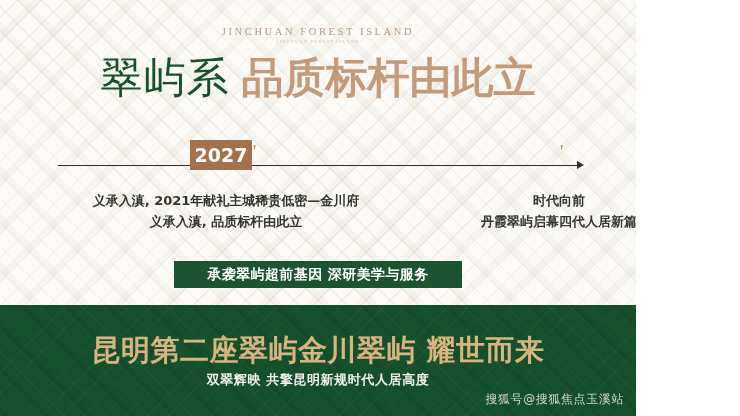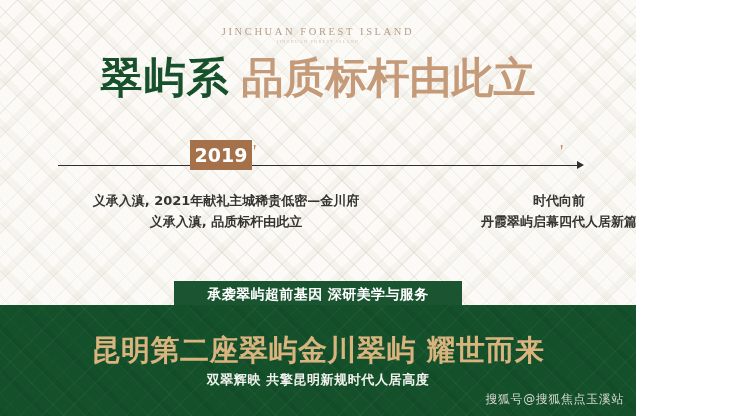--- a/index.html
+++ b/index.html
@@ -48,21 +48,21 @@
 
   
   .headline {
     position: absolute;
     top: 50px; left: 0; right: 0;
     text-align: center;
     white-space: nowrap;
   }
   .hl-green {
     font-family: "DejaVu Sans", sans-serif;
-    font-weight: bold;
+    font-weight: normal;
     font-size: 42px;
     letter-spacing: 1px;
     color: #17512c;
     vertical-align: middle;
   }
   .hl-gold {
     font-family: "DejaVu Sans", sans-serif;
     font-weight: bold;
     font-size: 42px;
     letter-spacing: 0px;
@@ -164,21 +164,20 @@
     position: absolute;
     top: 261px;
     left: 50%;
     transform: translateX(-50%);
     width: 288px;
     height: 27px;
     background: #1a5430;
     display: flex;
     align-items: center;
     justify-content: center;
-    margin-top: 20px;
   }
   .strip-text {
     font-family: "DejaVu Sans", sans-serif;
     font-weight: bold;
     font-size: 14px;
     color: #ffffff;
     letter-spacing: 0.4px;
     white-space: nowrap;
   }
 
@@ -241,21 +240,21 @@
 
   <div class="headline">
     <span class="hl-green">翠屿系</span><span class="hl-gold">品质标杆由此立</span>
   </div>
 
 
   <div class="timeline-line"></div>
   <div class="timeline-arrow"></div>
 
   <div class="year-box left">
-    <span class="year-text">2019</span>
+    <span class="year-text">2027</span>
   </div>
   <div class="year-tick left">'</div>
 
   <div class="year-tick right">'</div>
 
   <div class="col left">
     <div class="line">义承入滇, 2021年献礼主城稀贵低密—金川府</div>
     <div class="line">义承入滇, 品质标杆由此立</div>
   </div>
 

